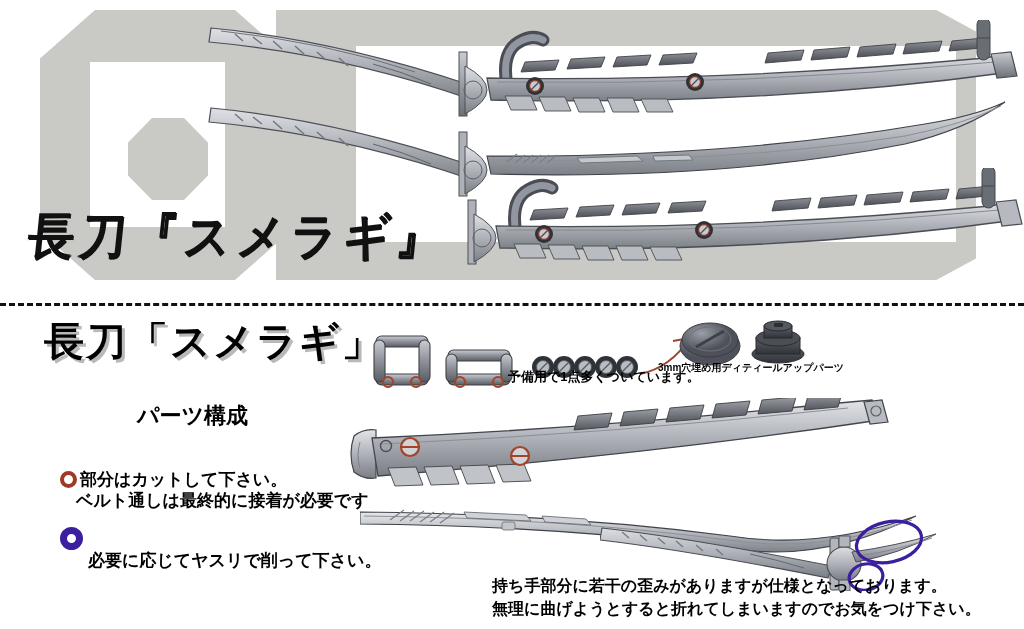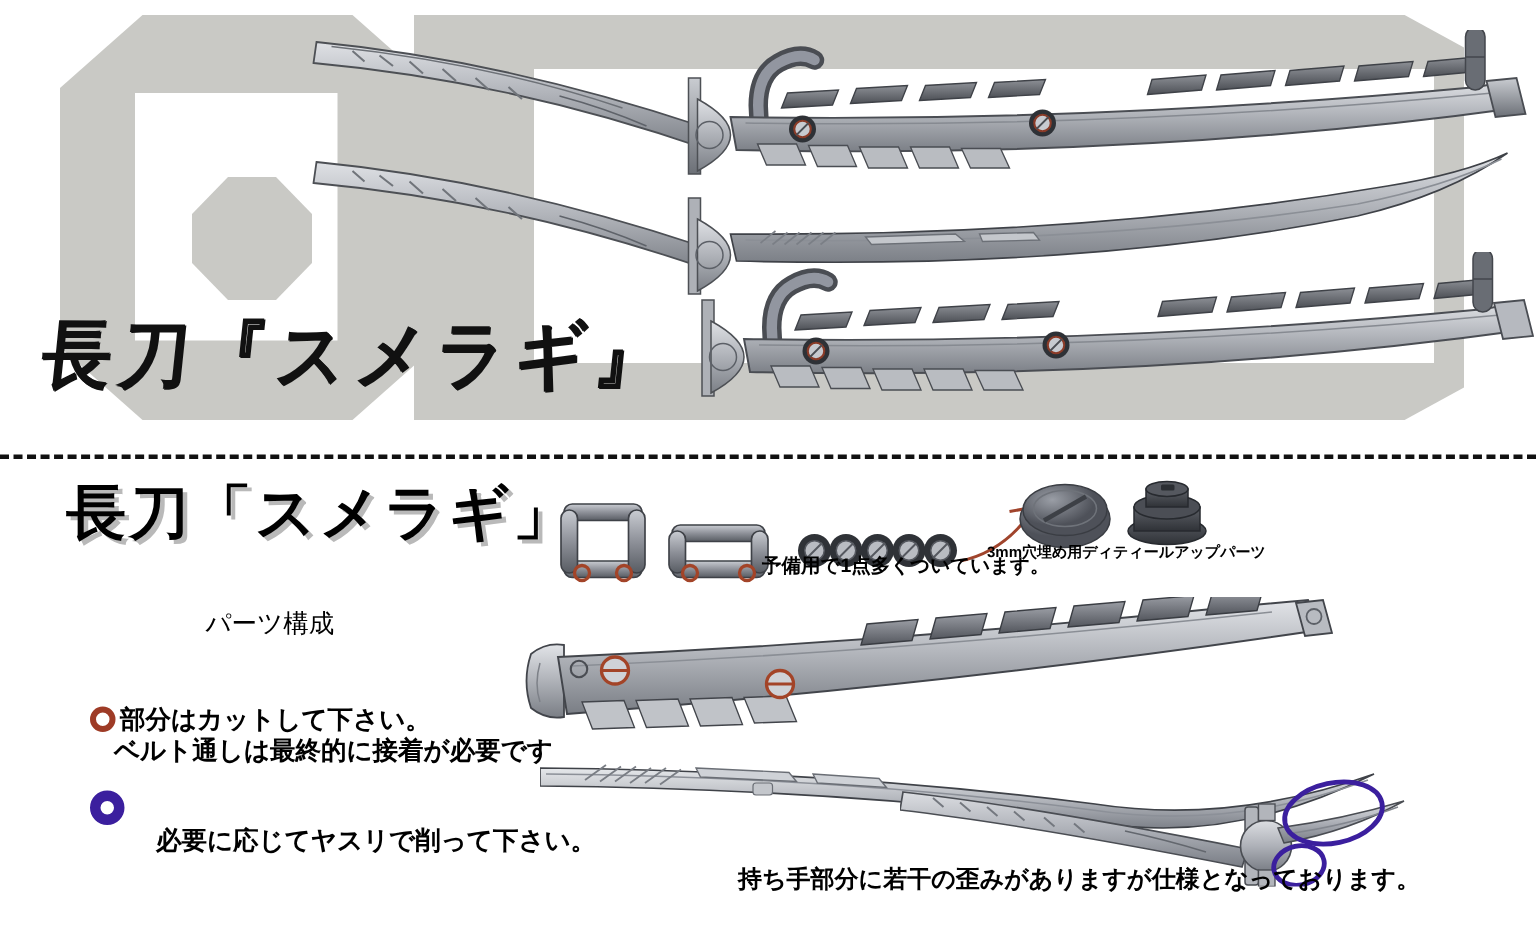--- a/index.html
+++ b/index.html
@@ -58,35 +58,35 @@
   .blk-title{
     position:absolute;left:44px;top:8px;
     font-family:"DejaVu Sans","Liberation Sans",sans-serif;
     font-size:40px;font-weight:700;letter-spacing:2px;color:#000;
     white-space:nowrap;
     text-shadow:3px 3px 0 #b9b9b9;
   }
 
   .parts-comp{
     position:absolute;left:137px;top:95px;
-    font-size:17px;font-weight:400;color:#000;line-height:30px;white-space:nowrap;
+    font-size:22px;font-weight:700;color:#000;line-height:30px;white-space:nowrap;
   }
   .parts-comp .l2{margin-left:-8px;}
 
   .note-block{position:absolute;left:60px;top:163px;width:420px;}
   .note-row{display:flex;align-items:flex-start;white-space:nowrap;}
   .ring{
     display:inline-block;flex:none;border-radius:50%;
     box-sizing:border-box;margin-right:3px;
   }
   .ring-red{width:17px;height:17px;border:4px solid #9e3b26;margin-top:2px;}
   .ring-blue{width:23px;height:23px;border:7px solid #3b1f9e;margin-top:1px;margin-right:8px;}
   .note-t{font-size:17px;font-weight:700;color:#000;line-height:21px;}
   .note-sub{font-size:17px;font-weight:700;color:#000;line-height:21px;margin-left:16px;}
-  .note-sub2{font-size:17px;font-weight:700;color:#000;line-height:21px;margin-left:44px;}
+  .note-sub2{font-size:17px;font-weight:700;color:#000;line-height:21px;margin-left:28px;}
   .gap{height:15px;}
 
   .small-note{
     position:absolute;left:508px;top:381px;
     font-size:13px;font-weight:700;color:#000;white-space:nowrap;
   }
   .detail-label{
     position:absolute;left:658px;top:360px;
     font-size:10px;font-weight:700;color:#000;white-space:nowrap;
   }
@@ -454,16 +454,17 @@
 
       <path d="M252 36 Q296 30 336 18 Q300 38 256 46 Z" fill="url(#gH)" stroke="#4a4d53" stroke-width="1"></path>
       <path d="M258 40 Q300 34 332 22" fill="none" stroke="#82868e" stroke-width="1"></path>
 
       <ellipse cx="289" cy="26" rx="33" ry="20" fill="none" stroke="#3b1f9e" stroke-width="3.2" transform="rotate(-12 289 26)"></ellipse>
       <ellipse cx="266" cy="61" rx="17" ry="13" fill="none" stroke="#3b1f9e" stroke-width="3.2" transform="rotate(-12 266 61)"></ellipse>
     </svg>
 
     <div class="bottom-note" style="left:492px;top:270px;font-family:Liberation Mono, monospace;">
       <div>持ち手部分に若干の歪みがありますが仕様となっております。</div>
+      <div>無理に曲げようとすると折れてしまいますのでお気をつけ下さい。</div>
     </div>
 
   </div>
 </div>
 
 </body></html>

